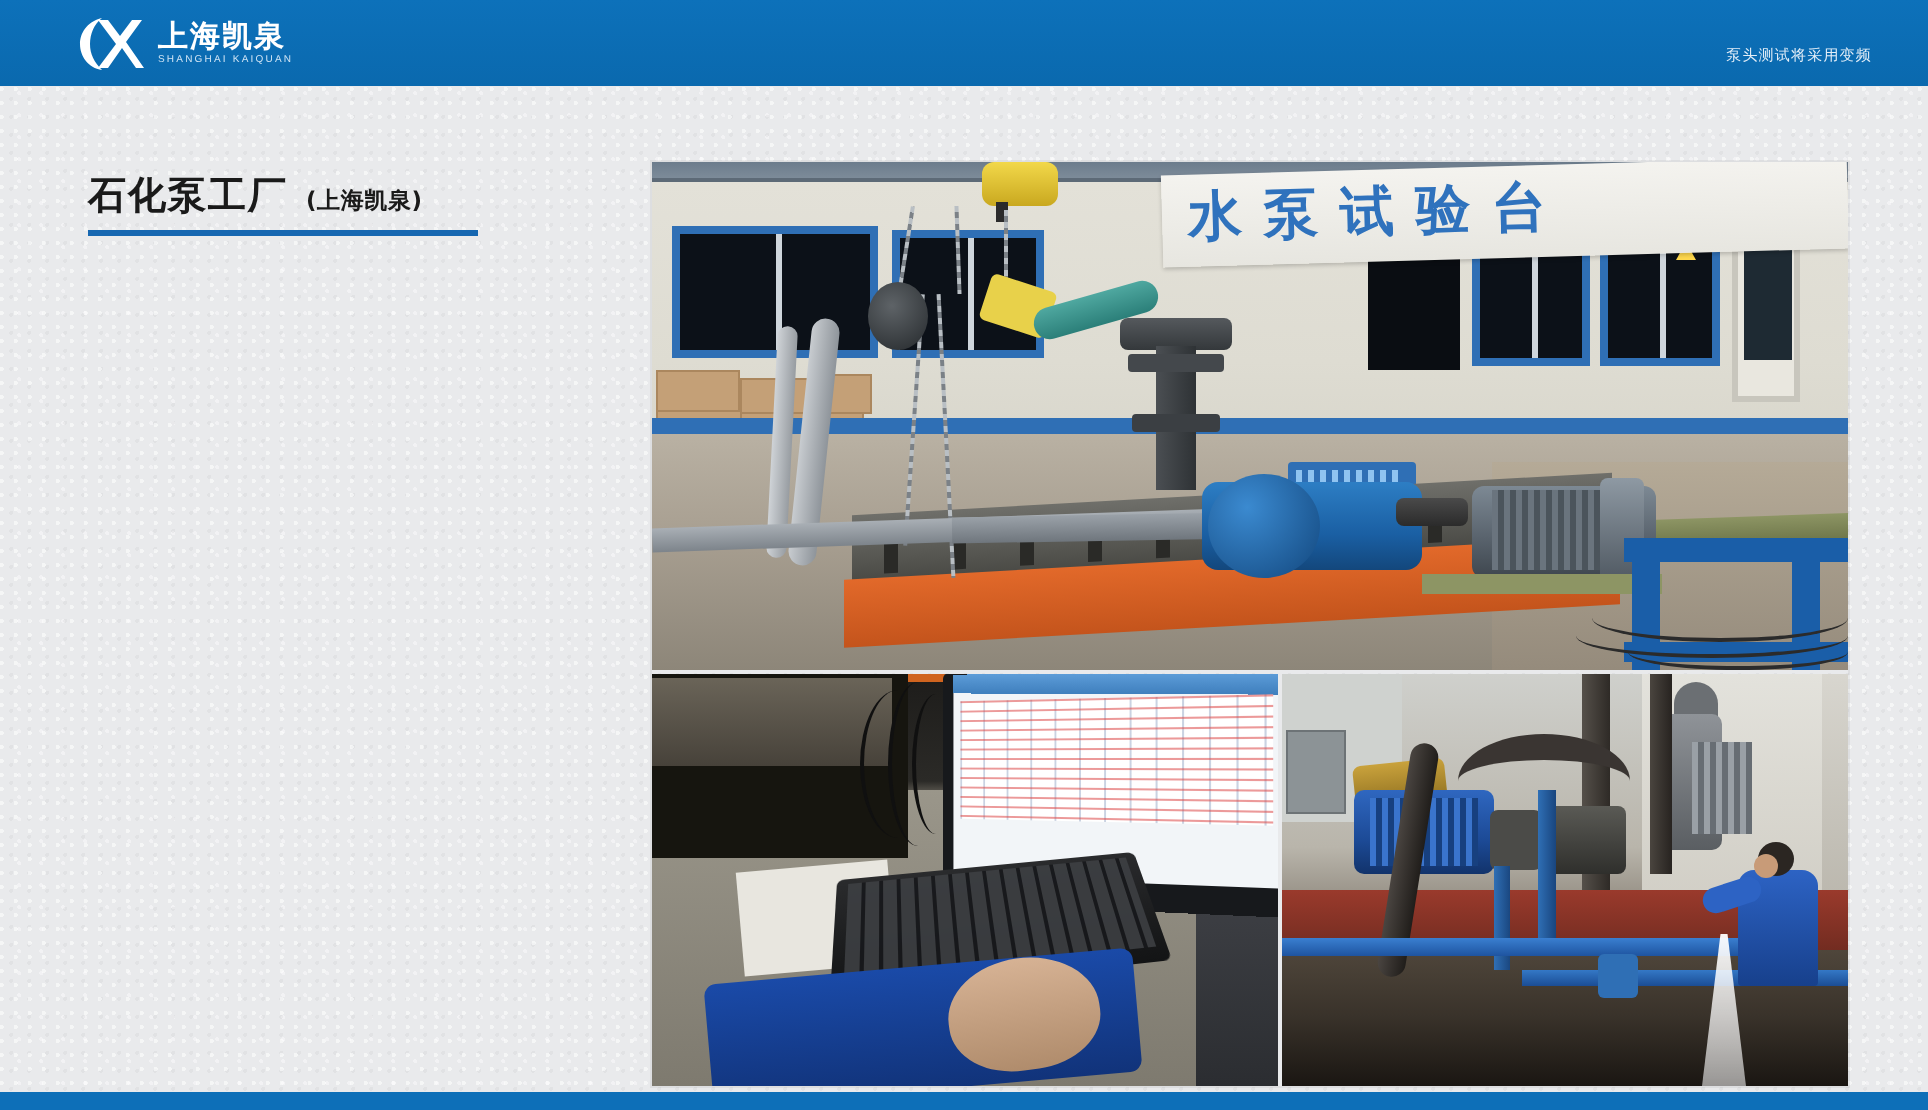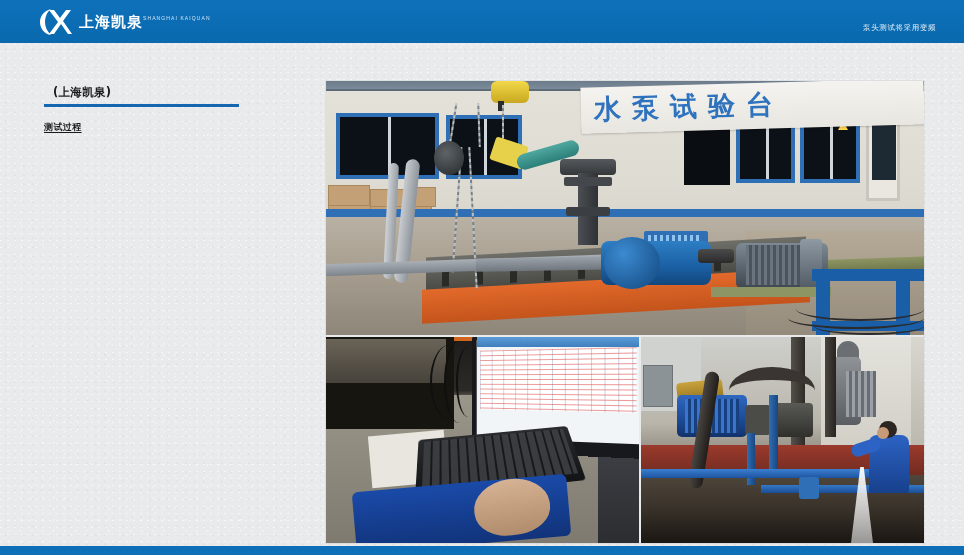--- a/index.html
+++ b/index.html
@@ -10,21 +10,21 @@
     position:relative;
   }
   
   .header{
     position:absolute;left:0;top:0;width:964px;height:43px;
     background:#0d6fb8;
     background:linear-gradient(180deg,#0d71ba 0%,#0a69ae 100%);
   }
   .logo{position:absolute;left:38px;top:6px;display:flex;align-items:center;height:32px;}
   .logo-mark{width:34px;height:30px;position:relative;flex:none;}
-  .logo-text{margin-left:7px;display:flex;flex-direction:row;justify-content:center;}
+  .logo-text{margin-left:7px;display:flex;flex-direction:column;justify-content:center;}
   .logo-cn{color:#ffffff;font-size:15px;font-weight:bold;letter-spacing:1px;line-height:16px;
            font-family:"DejaVu Sans","Liberation Sans",sans-serif;}
   .logo-en{color:#cfe4f5;font-size:5px;letter-spacing:1.1px;line-height:7px;margin-top:1px;
            font-family:"Liberation Sans",sans-serif;}
   .header-slogan{
     position:absolute;right:28px;top:23px;color:#e3eef8;font-size:7.5px;letter-spacing:.6px;
     font-family:"DejaVu Sans","Liberation Sans",sans-serif;
   }
   
   .slide{
@@ -266,24 +266,24 @@
     </span>
   </div>
 
   <div class="header-slogan">泵头测试将采用变频</div>
 </div>
 
 <div class="slide">
 
   <div class="text-col">
     <div class="title-row">
+      <span class="title-main">石化泵工厂</span>
       <span class="title-sub">(上海凯泉)</span>
     </div>
     <div class="title-rule"></div>
-    <div class="section-label">测试过程</div>
   </div>
 
   <div class="collage">
 
     <div class="photo photo-top">
       <div class="ph-inner">
         <div class="t-sky"></div>
         <div class="t-roofline"></div>
         <div class="t-wall"></div>
 

